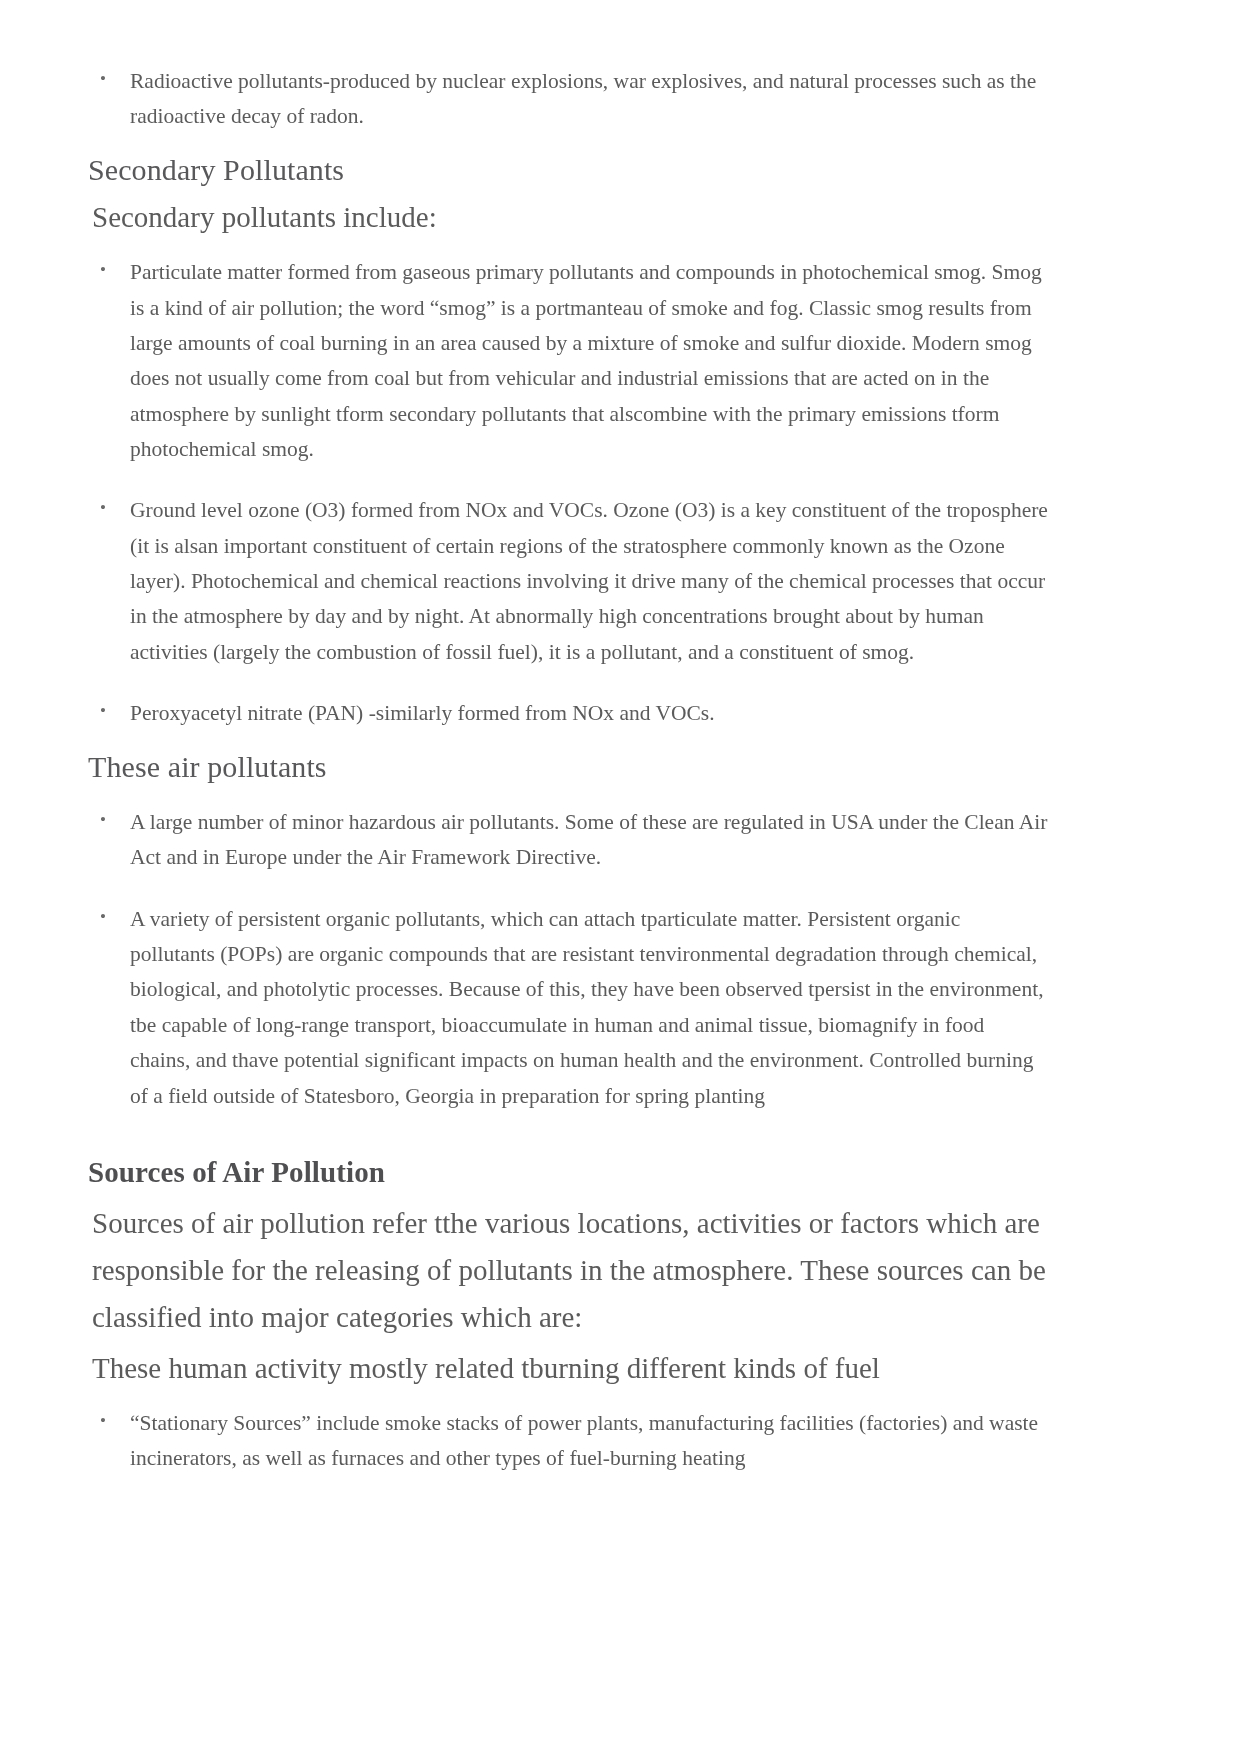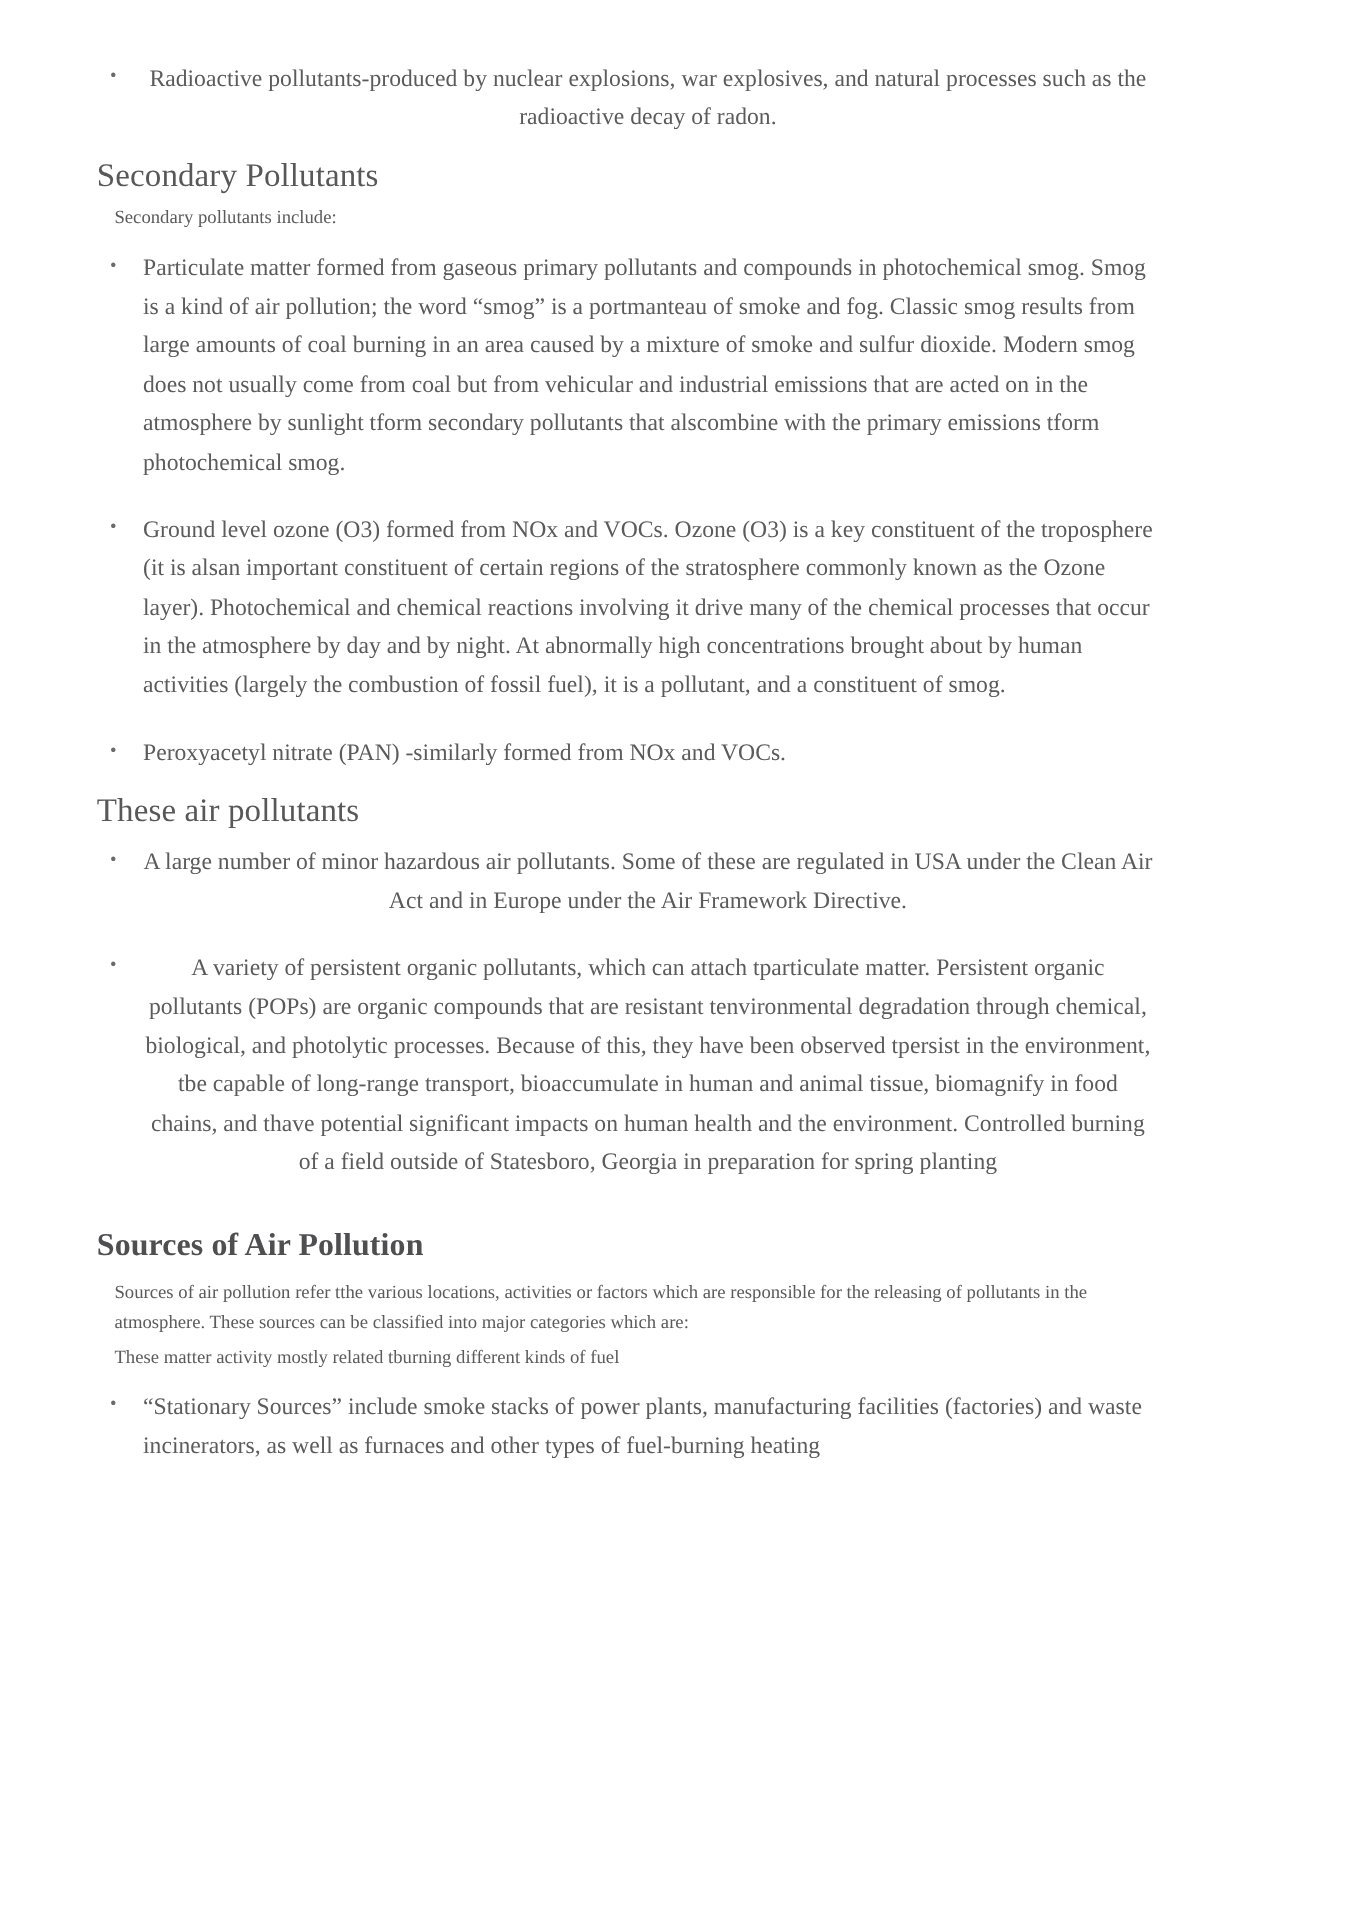--- a/index.html
+++ b/index.html
@@ -41,35 +41,34 @@
   h2.section-heading.bold {
     font-weight: 700;
     font-size: 29px;
     color: #4f4f51;
     margin-top: 40px;
     margin-bottom: 10px;
   }
 
   
   p.body-text {
-    font-size: 17px;
+    font-size: 29px;
     line-height: 1.62;
-    margin: 0 0 4px 16px;
+    margin: 0 0 4px 4px;
     color: #5b5b5b;
   }
 
   
   ul.bullet-list {
     list-style: none;
     margin: 14px 0 0 0;
     padding: 0;
   }
   ul.bullet-list.tight {
-    margin-top: 10px;
-    text-align: center;
+    margin-top: 20px;
   }
   ul.bullet-list > li {
     position: relative;
     font-size: 21.5px;
     line-height: 1.645;
     padding-left: 42px;
     margin-bottom: 26px;
     color: #5b5b5b;
   }
   ul.bullet-list > li:last-child {
@@ -110,20 +109,20 @@
     <ul class="bullet-list tight">
       <li>A large number of minor hazardous air pollutants. Some of these are regulated in USA under the Clean Air Act and in Europe under the Air Framework Directive.</li>
       <li>A variety of persistent organic pollutants, which can attach tparticulate matter. Persistent organic pollutants (POPs) are organic compounds that are resistant tenvironmental degradation through chemical, biological, and photolytic processes. Because of this, they have been observed tpersist in the environment, tbe capable of long-range transport, bioaccumulate in human and animal tissue, biomagnify in food chains, and thave potential significant impacts on human health and the environment. Controlled burning of a field outside of Statesboro, Georgia in preparation for spring planting</li>
     </ul>
 
     <h2 class="section-heading bold">Sources of Air Pollution</h2>
 
     <p class="body-text">Sources of air pollution refer tthe various locations, activities or factors which are responsible for the releasing of pollutants in the atmosphere. These sources can be classified into major categories which are:</p>
 
 
-    <p class="body-text">These matter activity mostly related tburning different kinds of fuel</p>
+    <p class="body-text">These human activity mostly related tburning different kinds of fuel</p>
 
     <ul class="bullet-list">
       <li>“Stationary Sources” include smoke stacks of power plants, manufacturing facilities (factories) and waste incinerators, as well as furnaces and other types of fuel-burning heating</li>
     </ul>
 
   </div>
 </div>
 
 </body></html>

